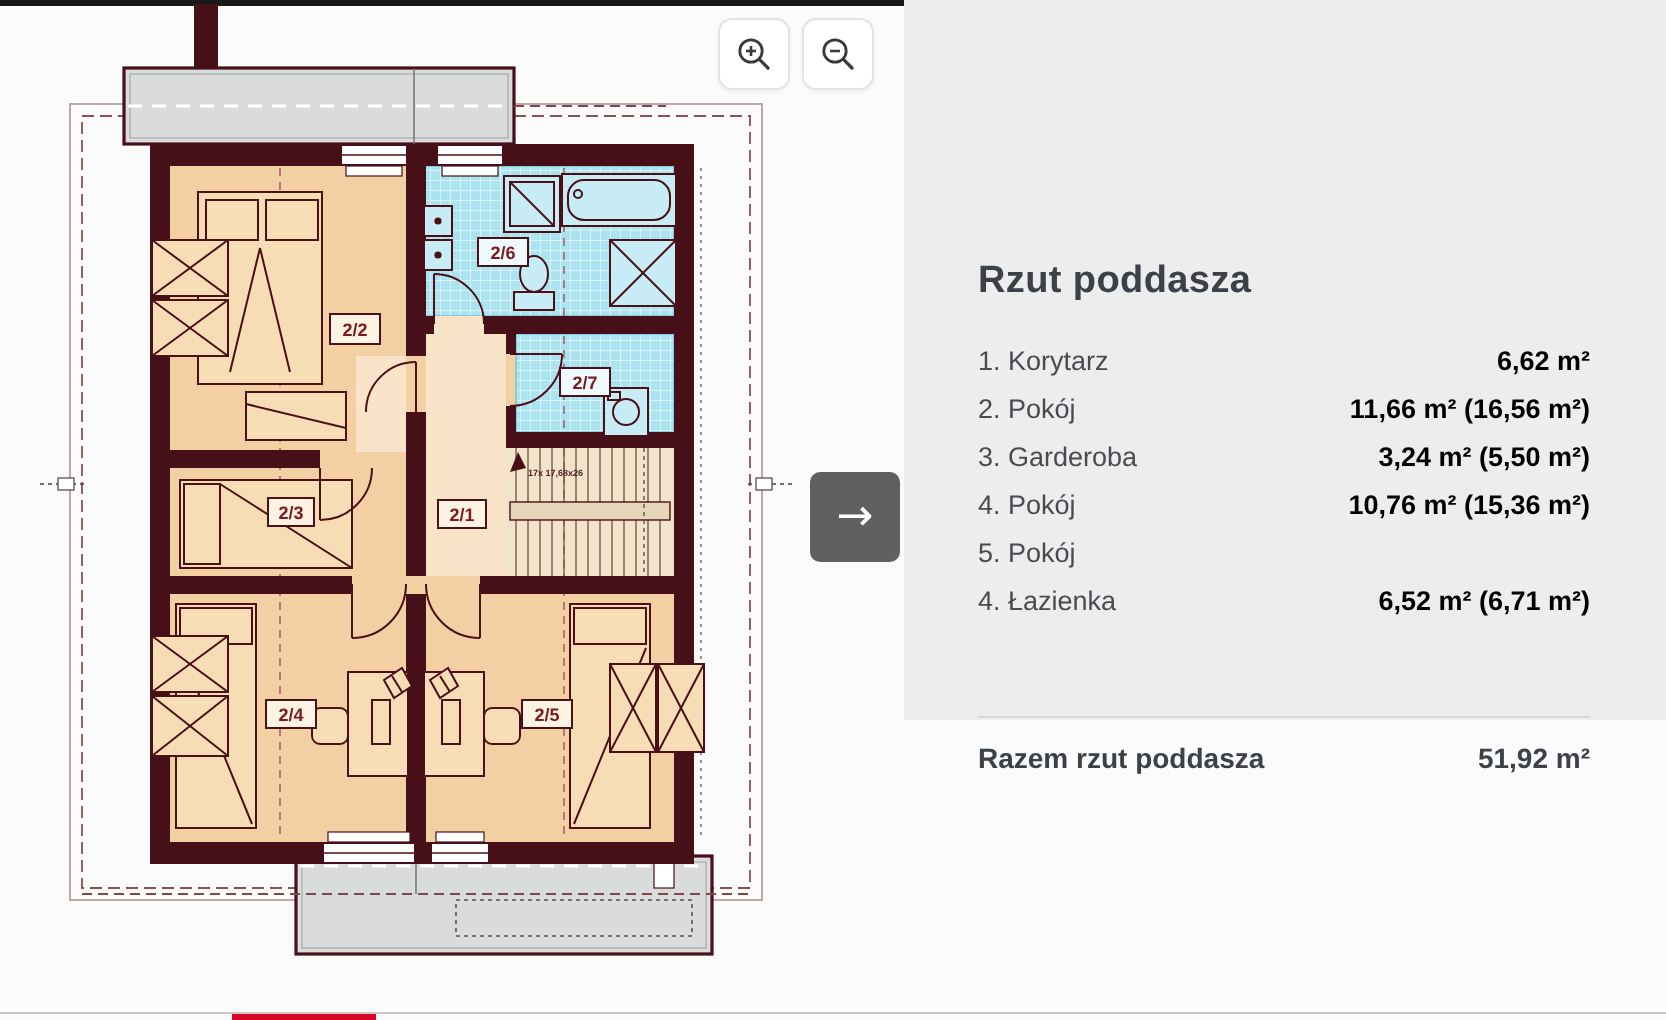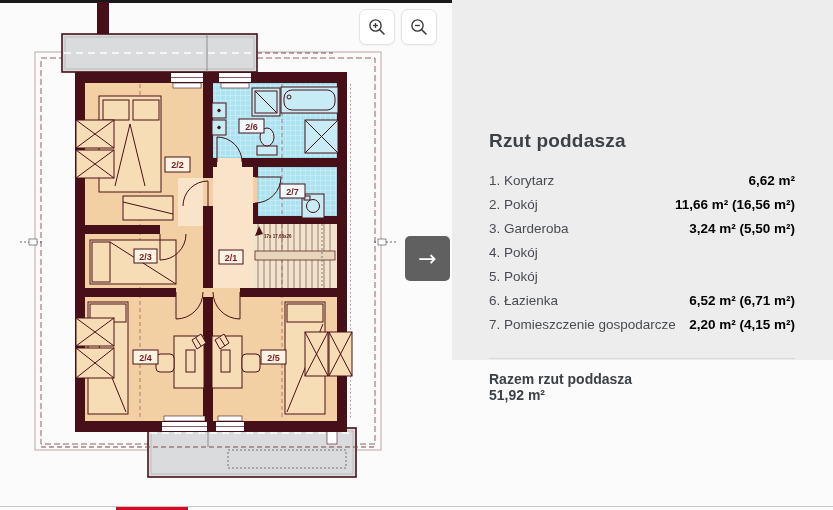--- a/index.html
+++ b/index.html
@@ -31,21 +31,21 @@
     position:absolute;left:37px;top:130px;margin:0;
     font-size:19px;font-weight:700;color:#3c4147;letter-spacing:.2px;
   }
   .room-list{position:absolute;left:37px;top:173px;width:306px;}
   .room-row{display:flex;justify-content:space-between;align-items:baseline;height:24px;}
   .room-label{font-size:13.5px;color:#484c52;white-space:nowrap;}
   .room-value{font-size:13.5px;font-weight:700;color:#000000;white-space:nowrap;text-align:right;}
   .panel-divider{position:absolute;left:37px;top:358px;width:306px;height:1px;background:#d8d8d8;}
   .total-row{
     position:absolute;left:37px;top:371px;width:306px;
-    display:flex;justify-content:space-between;align-items:baseline;flex-direction:column;
+    display:flex;justify-content:space-between;align-items:baseline;
   }
   .total-label,.total-value{font-size:14px;font-weight:700;color:#3c4147;}
   
   .bottom-divider{position:absolute;left:0;top:506px;width:833px;height:1px;background:#c7c7c7;}
   .thumb-indicator{position:absolute;left:116px;top:507px;width:72px;height:3px;background:#d70926;}
 </style>
 </head>
 <body>
 
 <div class="viewer">
@@ -308,31 +308,28 @@
     <div class="room-row">
       <span class="room-label">2. Pokój</span>
       <span class="room-value">11,66 m² (16,56 m²)</span>
     </div>
     <div class="room-row">
       <span class="room-label">3. Garderoba</span>
       <span class="room-value">3,24 m² (5,50 m²)</span>
     </div>
     <div class="room-row">
       <span class="room-label">4. Pokój</span>
+      <span class="room-value">10,76 m² (15,36 m²)</span>
     </div>
     <div class="room-row">
       <span class="room-label">5. Pokój</span>
     </div>
     <div class="room-row">
-      <span class="room-label">6. Łazienka</span>
+      <span class="room-label">4. Łazienka</span>
       <span class="room-value">6,52 m² (6,71 m²)</span>
-    </div>
-    <div class="room-row">
-      <span class="room-label">7. Pomieszczenie gospodarcze</span>
-      <span class="room-value">2,20 m² (4,15 m²)</span>
     </div>
   </div>
 
   <div class="panel-divider"></div>
 
   <div class="total-row">
     <span class="total-label">Razem rzut poddasza</span>
     <span class="total-value">51,92 m²</span>
   </div>
 </div>

